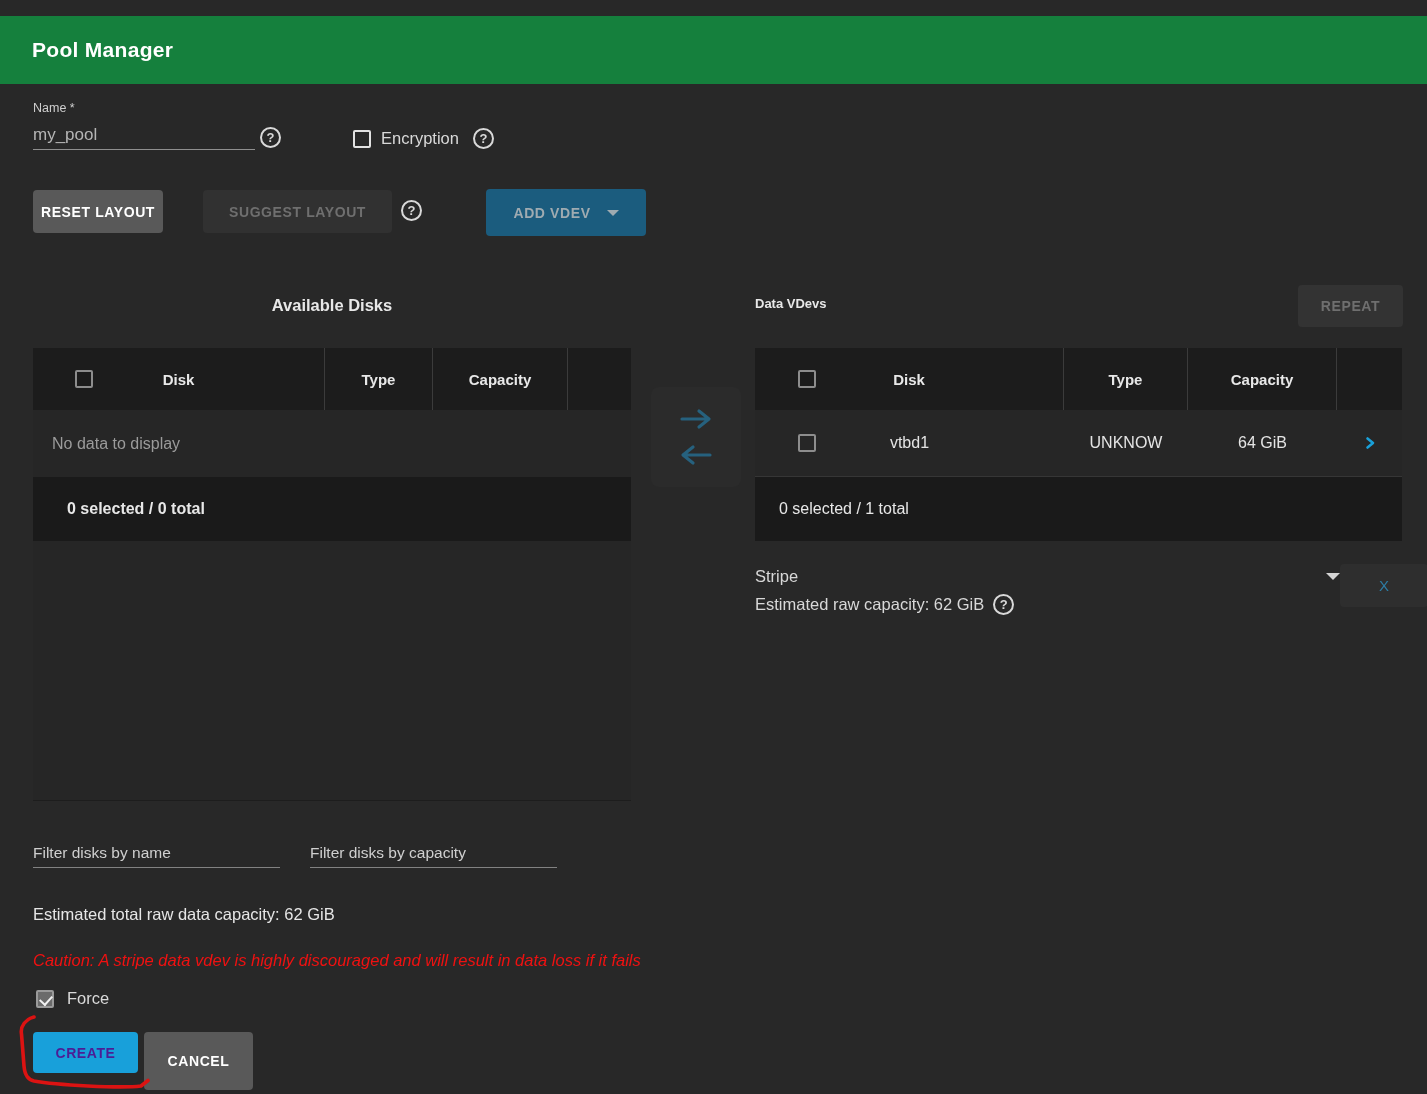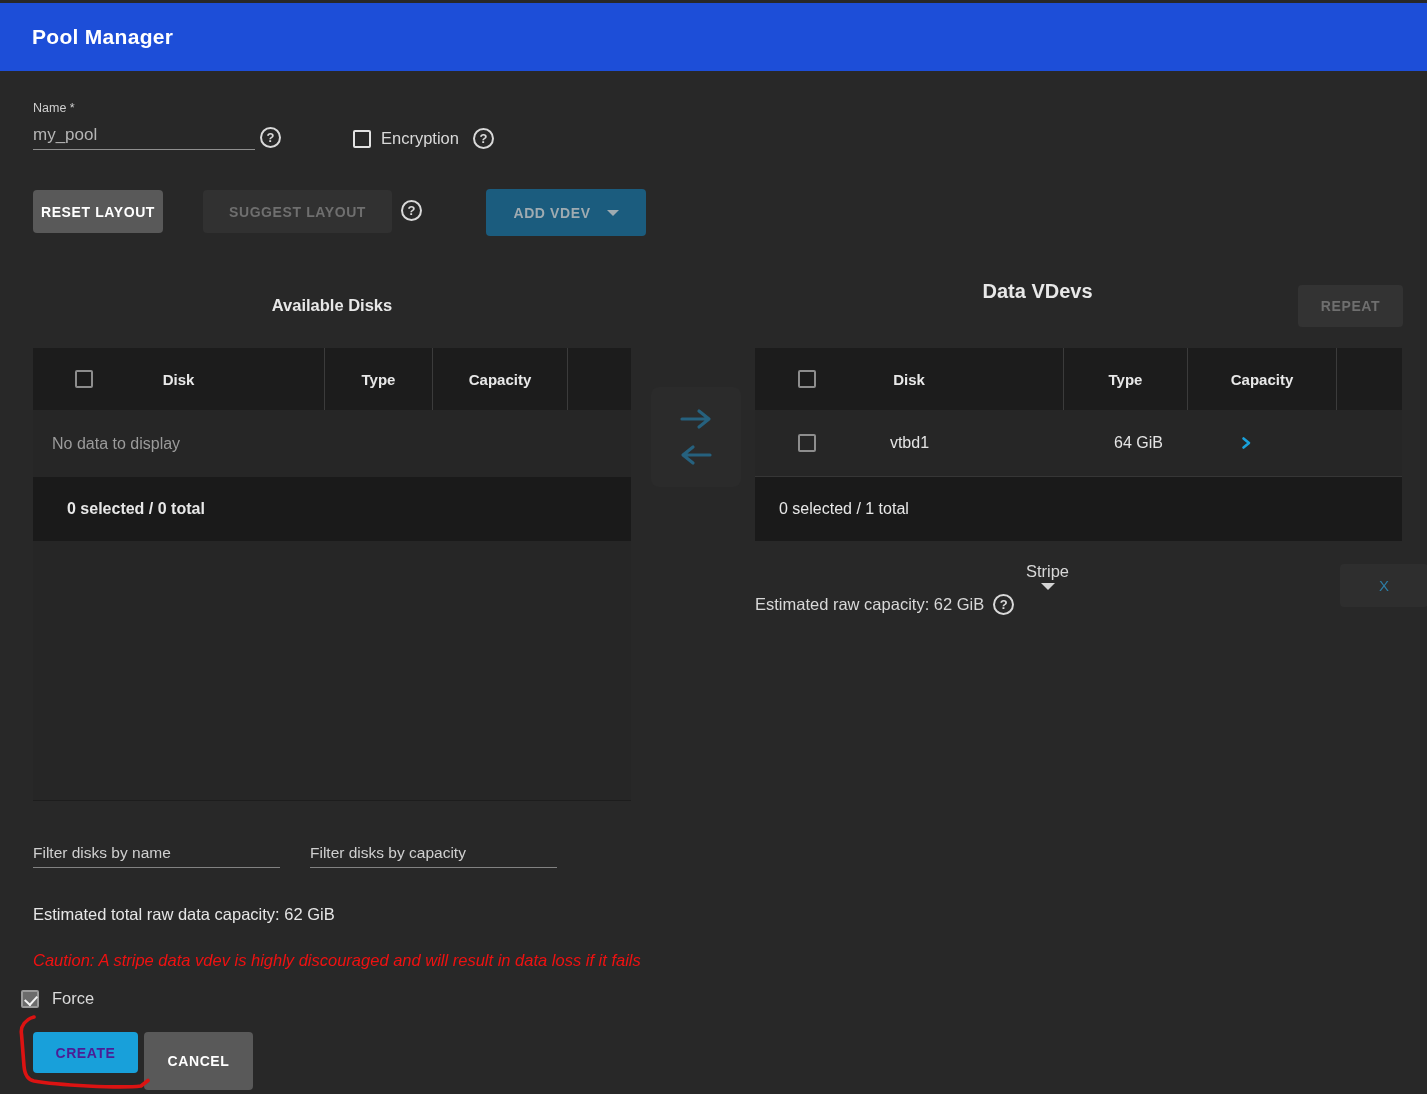--- a/index.html
+++ b/index.html
@@ -3,21 +3,21 @@
 <meta charset="utf-8">
 <style>
   * { margin:0; padding:0; box-sizing:border-box; }
   html,body { background:#1a1a1a; }
   .root {
     position:relative; width:1427px; height:1094px;
     background:#282828; overflow:hidden;
     font-family:"Liberation Sans", sans-serif; color:#e0e0e0;
   }
   
-  .appbar { position:absolute; left:0; top:3px; right:0; height:68px; background:#1d4ed8;
+  .appbar { position:absolute; left:0; top:16px; right:0; height:68px; background:#15803d;
             display:flex; align-items:center; padding-left:32px; }
   .appbar-title { font-size:21px; font-weight:bold; color:#ffffff; letter-spacing:.3px; }
 
   
   .name-label { position:absolute; left:33px; top:101px; font-size:12.5px; color:#cfcfcf; }
   .name-input { position:absolute; left:33px; top:120px; width:222px; height:30px;
                 background:transparent; border:none; border-bottom:1px solid #8f8f8f;
                 color:#b5b5b5; font-size:17px; font-family:"Liberation Sans",sans-serif; outline:none; }
   input::placeholder { color:#cfcfcf; opacity:1; }
 
@@ -41,22 +41,22 @@
          font-weight:bold; font-size:14px; letter-spacing:.6px; cursor:pointer;
          font-family:"Liberation Sans",sans-serif; border:none; }
   .btn-reset   { position:absolute; left:33px;  top:190px; width:130px; height:43px; background:#595959; color:#ffffff; }
   .btn-suggest { position:absolute; left:203px; top:190px; width:189px; height:43px; background:#313131; color:#6f6f6f; }
   .btn-addvdev { position:absolute; left:486px; top:189px; width:160px; height:47px; background:#1b5c7e; color:#9fabb1; gap:16px; }
   .caret-down { width:0; height:0; border-left:6px solid transparent; border-right:6px solid transparent; border-top:6px solid #9fabb1; }
 
   
   .avail-title { position:absolute; left:33px; top:296px; width:598px; text-align:center;
                  font-size:16.5px; font-weight:bold; color:#e8e8e8; }
-  .vdevs-title { position:absolute; left:755px; top:280px; width:565px; text-align:center;
-                 font-size:20px; font-weight:bold; color:#e8e8e8; }
+  .vdevs-title { position:absolute; left:755px; top:296px; width:565px; 
+                 font-size:13px; font-weight:bold; color:#e8e8e8; }
   .btn-repeat { position:absolute; left:1298px; top:285px; width:105px; height:42px; background:#333333; color:#6f6f6f; }
 
   
   .thead { display:flex; height:62px; background:#1c1c1c; font-weight:bold; font-size:15px; color:#e8e8e8; }
   .th { position:relative; display:flex; align-items:center; justify-content:center; height:100%; border-right:1px solid #3b3b3b; }
   .th:last-child { border-right:none; }
   .th .cb { position:absolute; }
   .trow { display:flex; align-items:center; height:67px; background:#262626; font-size:16px; color:#e4e4e4; border-bottom:1px solid #363636; }
   .tcell { position:relative; display:flex; align-items:center; justify-content:center; height:100%; }
   .tfoot { display:flex; align-items:center; height:64px; background:#1a1a1a; font-size:16px; color:#e8e8e8; }
@@ -74,35 +74,35 @@
   .table-right .tfoot { padding-left:24px; }
 
   
   .arrows-panel { position:absolute; left:651px; top:387px; width:90px; height:100px; background:#2b2b2b; border-radius:8px;
                   display:flex; flex-direction:column; align-items:center; justify-content:center; gap:12px; }
   .arrow-btn { cursor:pointer; display:flex; }
 
   
   .stripe-select { position:absolute; left:755px; top:562px; width:585px; height:28px;
                    display:flex; align-items:center; justify-content:space-between; cursor:pointer;
-                   font-size:16.5px; color:#d8d8d8;flex-direction:column; }
+                   font-size:16.5px; color:#d8d8d8; }
   .stripe-caret { width:0; height:0; border-left:7px solid transparent; border-right:7px solid transparent; border-top:7px solid #d4d4d4; }
   .est-cap { position:absolute; left:755px; top:594px; display:flex; align-items:center; gap:9px;
              font-size:16.5px; color:#d8d8d8; }
   .btn-remove-vdev { position:absolute; left:1340px; top:564px; width:88px; height:43px; background:#2e2e2e;
                      color:#2d7ca4; font-size:15px; font-weight:normal; letter-spacing:0; }
 
   
   .filter-input { position:absolute; top:838px; width:247px; height:30px; background:transparent; border:none;
                   border-bottom:1px solid #828282; color:#d0d0d0; font-size:15.5px;
                   font-family:"Liberation Sans",sans-serif; outline:none; }
   .filter-name { left:33px; } .filter-cap { left:310px; }
   .total-cap { position:absolute; left:33px; top:905px; font-size:16.5px; color:#e6e6e6; }
   .warning   { position:absolute; left:33px; top:951px; font-size:16.5px; color:#ef1111;font-style:italic; }
-  .force-row { position:absolute; left:21px; top:989px; display:flex; align-items:center; gap:13px; }
+  .force-row { position:absolute; left:36px; top:989px; display:flex; align-items:center; gap:13px; }
   .force-label { font-size:16.5px; color:#dadada; }
 
   .btn-create { position:absolute; left:33px;  top:1032px; width:105px; height:41px; background:#18a0da; color:#4c1d95; }
   .btn-cancel { position:absolute; left:144px; top:1032px; width:109px; height:58px; background:#595959; color:#ffffff; }
 
   .annotation { position:absolute; left:8px; top:1008px; pointer-events:none; }
 </style>
 </head>
 <body>
 
@@ -182,20 +182,23 @@
       <div class="th c3">
         <span>Capacity</span>
       </div>
       <div class="th c4"></div>
     </div>
     <div class="trow">
       <div class="tcell c1">
         <span class="cb cb-dim"></span>
         <span>vtbd1</span>
       </div>
+      <div class="tcell c2">
+        <span>UNKNOW</span>
+      </div>
       <div class="tcell c3">
         <span>64 GiB</span>
       </div>
       <div class="tcell c4">
         <span style="cursor:pointer;display:flex;">
           <svg width="10" height="16" viewBox="0 0 10 16">
               <path d="M2.5 3.5 L8 8 L2.5 12.5" fill="none" stroke="#19a0d9" stroke-width="2.6" stroke-linecap="round" stroke-linejoin="round"></path>
             </svg>
         </span>
       </div>

